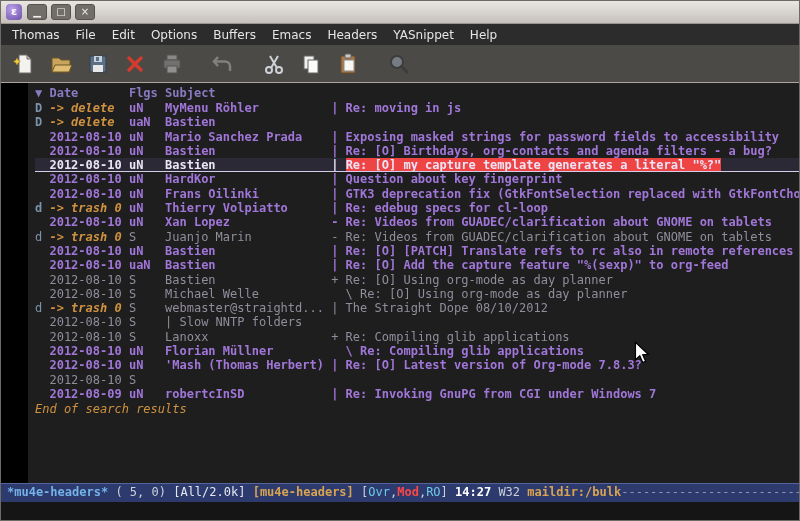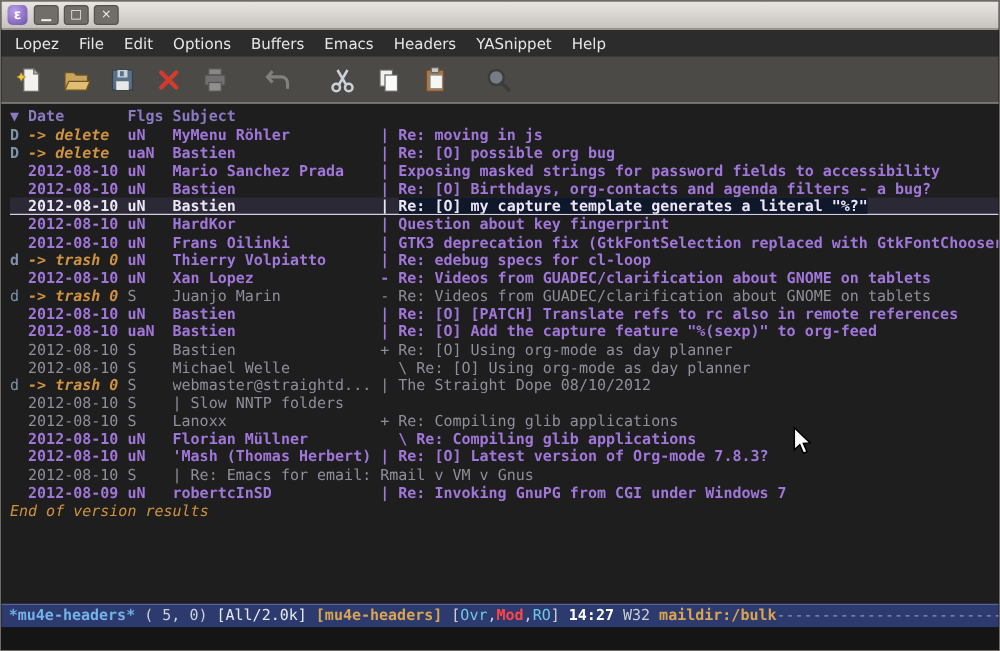--- a/index.html
+++ b/index.html
@@ -25,34 +25,34 @@
 
   
   .toolbar { height:38px; background:#4c4a47; display:flex; align-items:center; padding-left:8px;
              border-bottom:1px solid #aaa69f; flex:0 0 auto; }
   .tbtn { width:30px; height:30px; display:flex; align-items:center; justify-content:center; margin-right:7px; }
   .tbtn.gap { margin-left:14px; }
   .tbtn.disabled { opacity:0.38; filter:grayscale(0.7); }
 
   
   .buffer { flex:1 1 auto; background:var(--buffer_bg,#1e1e1e); font-family:"DejaVu Sans Mono", monospace;
-            font-size:12px; line-height:14.3px; padding:2px 0 16px 7px; overflow:hidden; }
+            font-size:12px; line-height:14.3px; padding:2px 0 16px 7px; overflow:hidden;margin-left:27px; }
   .headerline { display:flex; color:var(--header,#8a7ac2); font-weight:bold; height:16px; line-height:16px; white-space:pre; }
   .hl-date { width:13ch; } .hl-flags { width:5ch; } .hl-from { width:23ch; }
   .row { display:flex; white-space:pre; height:14.3px; line-height:14.3px; overflow:hidden; }
   .c-mark  { width:2ch;  color:var(--mark,#7c93ab); font-style:normal; }
   .c-date  { width:11ch; overflow:hidden; }
   .c-flags { width:5ch;  overflow:hidden; }
   .c-from  { width:23ch; overflow:hidden; }
   .c-rest  { flex:1; overflow:hidden; }
   .row.unread { color:var(--unread,#a076d8); font-weight:bold; }
   .row.read   { color:var(--read,#918d9b); }
   .action { color:var(--action,#cf9240) !important; font-style:italic; font-weight:bold; }
   .row.current { color:#ece5f8; background:#2c2936; border-bottom:1px solid #d5cde8; }
-  .row.current .subject-hl { background:#0f172a; }
+  .row.current .subject-hl { background:#ef4444; }
   .endline { color:var(--action,#cf9240); font-style:italic; margin-top:1px; }
 
   
   .modeline { height:19px; flex:0 0 auto; background:var(--modeline_bg,#2c3a6e); border-top:1px solid #55649c;
               font-family:"DejaVu Sans Mono", monospace; font-size:12px; line-height:17px;
               white-space:pre; overflow:hidden; padding-left:6px; color:#ccd0dc; }
   .echo { height:18px; flex:0 0 auto; background:#151515; }
 
   .mouse { position:absolute; left:632px; top:340px; z-index:20; }
 </style>
@@ -64,21 +64,21 @@
   <div class="titlebar">
     <div class="app-icon">ε</div>
     <div class="winbtns">
       <div class="wbtn">▁</div>
       <div class="wbtn">□</div>
       <div class="wbtn">×</div>
     </div>
   </div>
 
   <div class="menubar">
-      <span class="menu-item">Lopez</span>
+      <span class="menu-item">Thomas</span>
       <span class="menu-item">File</span>
       <span class="menu-item">Edit</span>
       <span class="menu-item">Options</span>
       <span class="menu-item">Buffers</span>
       <span class="menu-item">Emacs</span>
       <span class="menu-item">Headers</span>
       <span class="menu-item">YASnippet</span>
       <span class="menu-item">Help</span>
     </div>
 
@@ -151,42 +151,42 @@
     </div>
 
   <div class="buffer">
     <div class="headerline">
       <span class="hl-date">▼ Date</span>
       <span class="hl-flags">Flgs</span>
       <span class="hl-subj">Subject</span>
     </div>
     <div class="msglist">
         <div class="row unread"><span class="c-mark">D</span><span class="c-date action">-&gt; delete</span><span class="c-flags">uN</span><span class="c-from">MyMenu Röhler</span><span class="c-rest">| Re: moving in js</span></div>
-        <div class="row unread"><span class="c-mark">D</span><span class="c-date action">-&gt; delete</span><span class="c-flags">uaN</span><span class="c-from">Bastien</span><span class="c-rest">| Re: [O] possible org bug</span></div>
+        <div class="row unread"><span class="c-mark">D</span><span class="c-date action">-&gt; delete</span><span class="c-flags">uaN</span><span class="c-from">Bastien</span></div>
         <div class="row unread"><span class="c-mark"></span><span class="c-date">2012-08-10</span><span class="c-flags">uN</span><span class="c-from">Mario Sanchez Prada</span><span class="c-rest">| Exposing masked strings for password fields to accessibility</span></div>
         <div class="row unread"><span class="c-mark"></span><span class="c-date">2012-08-10</span><span class="c-flags">uN</span><span class="c-from">Bastien</span><span class="c-rest">| Re: [O] Birthdays, org-contacts and agenda filters - a bug?</span></div>
         <div class="row unread current"><span class="c-mark"></span><span class="c-date">2012-08-10</span><span class="c-flags">uN</span><span class="c-from">Bastien</span><span class="c-rest">| <span class="subject-hl">Re: [O] my capture template generates a literal "%?"</span></span></div>
         <div class="row unread"><span class="c-mark"></span><span class="c-date">2012-08-10</span><span class="c-flags">uN</span><span class="c-from">HardKor</span><span class="c-rest">| Question about key fingerprint</span></div>
         <div class="row unread"><span class="c-mark"></span><span class="c-date">2012-08-10</span><span class="c-flags">uN</span><span class="c-from">Frans Oilinki</span><span class="c-rest">| GTK3 deprecation fix (GtkFontSelection replaced with GtkFontChooser)</span></div>
         <div class="row unread"><span class="c-mark">d</span><span class="c-date action">-&gt; trash 0</span><span class="c-flags">uN</span><span class="c-from">Thierry Volpiatto</span><span class="c-rest">| Re: edebug specs for cl-loop</span></div>
         <div class="row unread"><span class="c-mark"></span><span class="c-date">2012-08-10</span><span class="c-flags">uN</span><span class="c-from">Xan Lopez</span><span class="c-rest">- Re: Videos from GUADEC/clarification about GNOME on tablets</span></div>
         <div class="row read"><span class="c-mark">d</span><span class="c-date action">-&gt; trash 0</span><span class="c-flags">S</span><span class="c-from">Juanjo Marin</span><span class="c-rest">- Re: Videos from GUADEC/clarification about GNOME on tablets</span></div>
         <div class="row unread"><span class="c-mark"></span><span class="c-date">2012-08-10</span><span class="c-flags">uN</span><span class="c-from">Bastien</span><span class="c-rest">| Re: [O] [PATCH] Translate refs to rc also in remote references</span></div>
         <div class="row unread"><span class="c-mark"></span><span class="c-date">2012-08-10</span><span class="c-flags">uaN</span><span class="c-from">Bastien</span><span class="c-rest">| Re: [O] Add the capture feature "%(sexp)" to org-feed</span></div>
         <div class="row read"><span class="c-mark"></span><span class="c-date">2012-08-10</span><span class="c-flags">S</span><span class="c-from">Bastien</span><span class="c-rest">+ Re: [O] Using org-mode as day planner</span></div>
         <div class="row read"><span class="c-mark"></span><span class="c-date">2012-08-10</span><span class="c-flags">S</span><span class="c-from">Michael Welle</span><span class="c-rest">  \ Re: [O] Using org-mode as day planner</span></div>
         <div class="row read"><span class="c-mark">d</span><span class="c-date action">-&gt; trash 0</span><span class="c-flags">S</span><span class="c-from">webmaster@straightd...</span><span class="c-rest">| The Straight Dope 08/10/2012</span></div>
         <div class="row read"><span class="c-mark"></span><span class="c-date">2012-08-10</span><span class="c-flags">S</span><span class="c-rest">| Slow NNTP folders</span></div>
         <div class="row read"><span class="c-mark"></span><span class="c-date">2012-08-10</span><span class="c-flags">S</span><span class="c-from">Lanoxx</span><span class="c-rest">+ Re: Compiling glib applications</span></div>
         <div class="row unread"><span class="c-mark"></span><span class="c-date">2012-08-10</span><span class="c-flags">uN</span><span class="c-from">Florian Müllner</span><span class="c-rest">  \ Re: Compiling glib applications</span></div>
         <div class="row unread"><span class="c-mark"></span><span class="c-date">2012-08-10</span><span class="c-flags">uN</span><span class="c-from">'Mash (Thomas Herbert)</span><span class="c-rest">| Re: [O] Latest version of Org-mode 7.8.3?</span></div>
-        <div class="row read"><span class="c-mark"></span><span class="c-date">2012-08-10</span><span class="c-flags">S</span><span class="c-rest">| Re: Emacs for email: Rmail v VM v Gnus</span></div>
+        <div class="row read"><span class="c-mark"></span><span class="c-date">2012-08-10</span><span class="c-flags">S</span></div>
         <div class="row unread"><span class="c-mark"></span><span class="c-date">2012-08-09</span><span class="c-flags">uN</span><span class="c-from">robertcInSD</span><span class="c-rest">| Re: Invoking GnuPG from CGI under Windows 7</span></div>
       </div>
-    <div class="endline">End of version results</div>
+    <div class="endline">End of search results</div>
   </div>
 
   <div class="modeline"><span style="color: rgb(116, 178, 232); font-weight: bold;">*mu4e-headers*</span><span style="color: rgb(205, 208, 216);"> ( 5, 0) </span><span style="color: rgb(230, 232, 238);">[All/2.0k] </span><span style="color: rgb(217, 164, 81); font-weight: bold;">[mu4e-headers] </span><span style="color: rgb(205, 208, 216);">[</span><span style="color: rgb(110, 201, 232);">Ovr</span><span style="color: rgb(205, 208, 216);">,</span><span style="color: rgb(255, 69, 69); font-weight: bold;">Mod</span><span style="color: rgb(205, 208, 216);">,</span><span style="color: rgb(110, 201, 232);">RO</span><span style="color: rgb(205, 208, 216);">] </span><span style="color: rgb(255, 255, 255); font-weight: bold;">14:27 </span><span style="color: rgb(205, 208, 216);">W32 </span><span style="color: rgb(217, 164, 81); font-weight: bold;">maildir:/bulk</span><span style="color: rgb(142, 150, 184);">--------------------------------------------</span></div>
   <div class="echo"></div>
 
   <svg class="mouse" width="17" height="23" viewBox="0 0 12 19">
     <path d="M1 1 L1 15.5 L4.6 12.2 L7 17.8 L9.4 16.8 L7 11.4 L11.5 11 Z" fill="#fdfdfd" stroke="#000" stroke-width="1"></path>
   </svg>
 
 </div>

